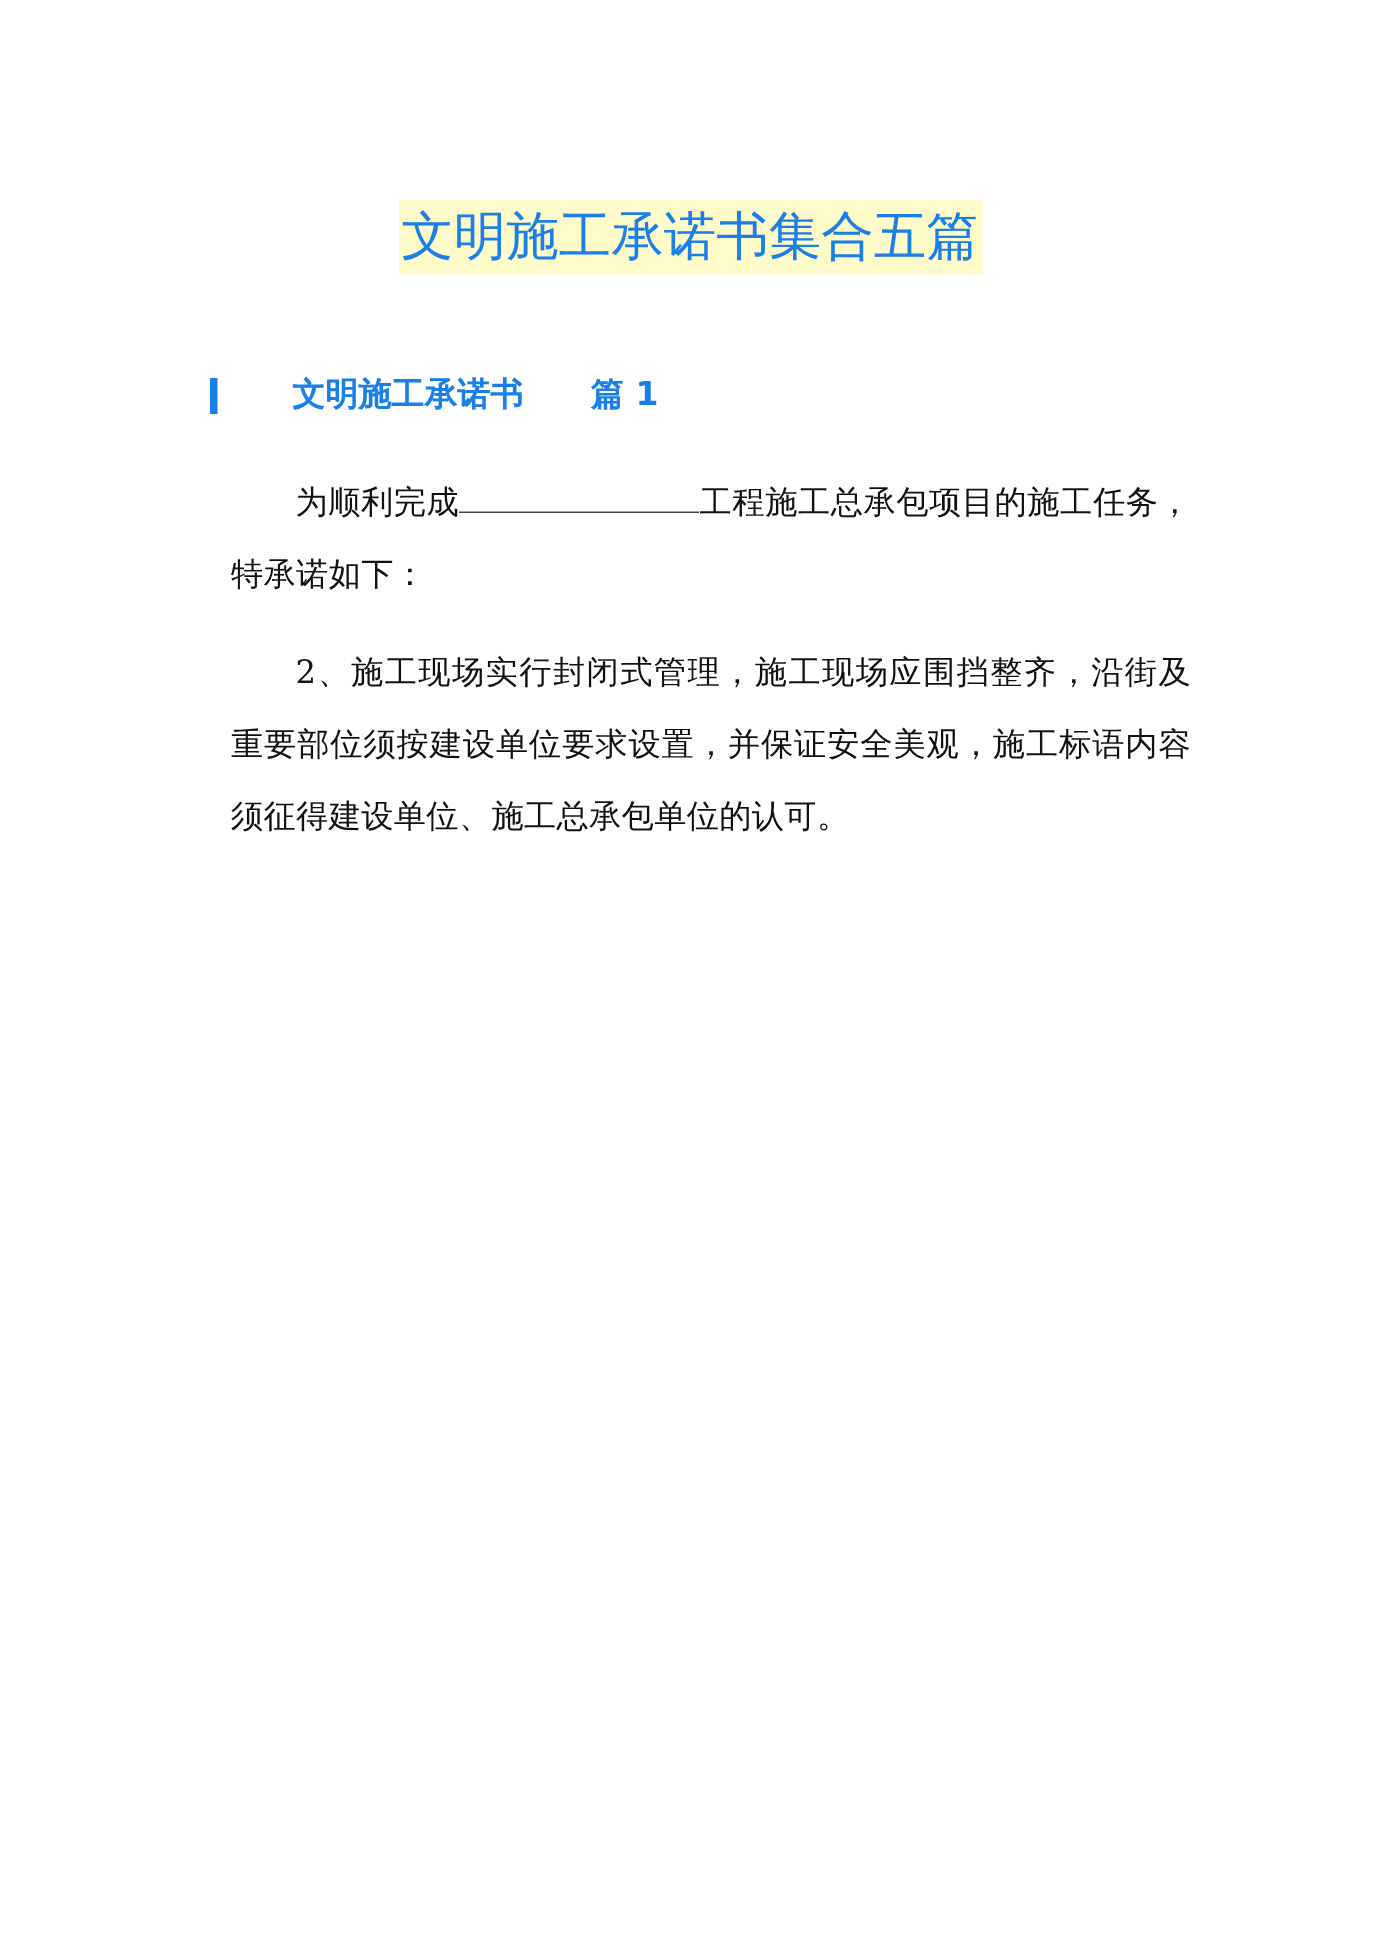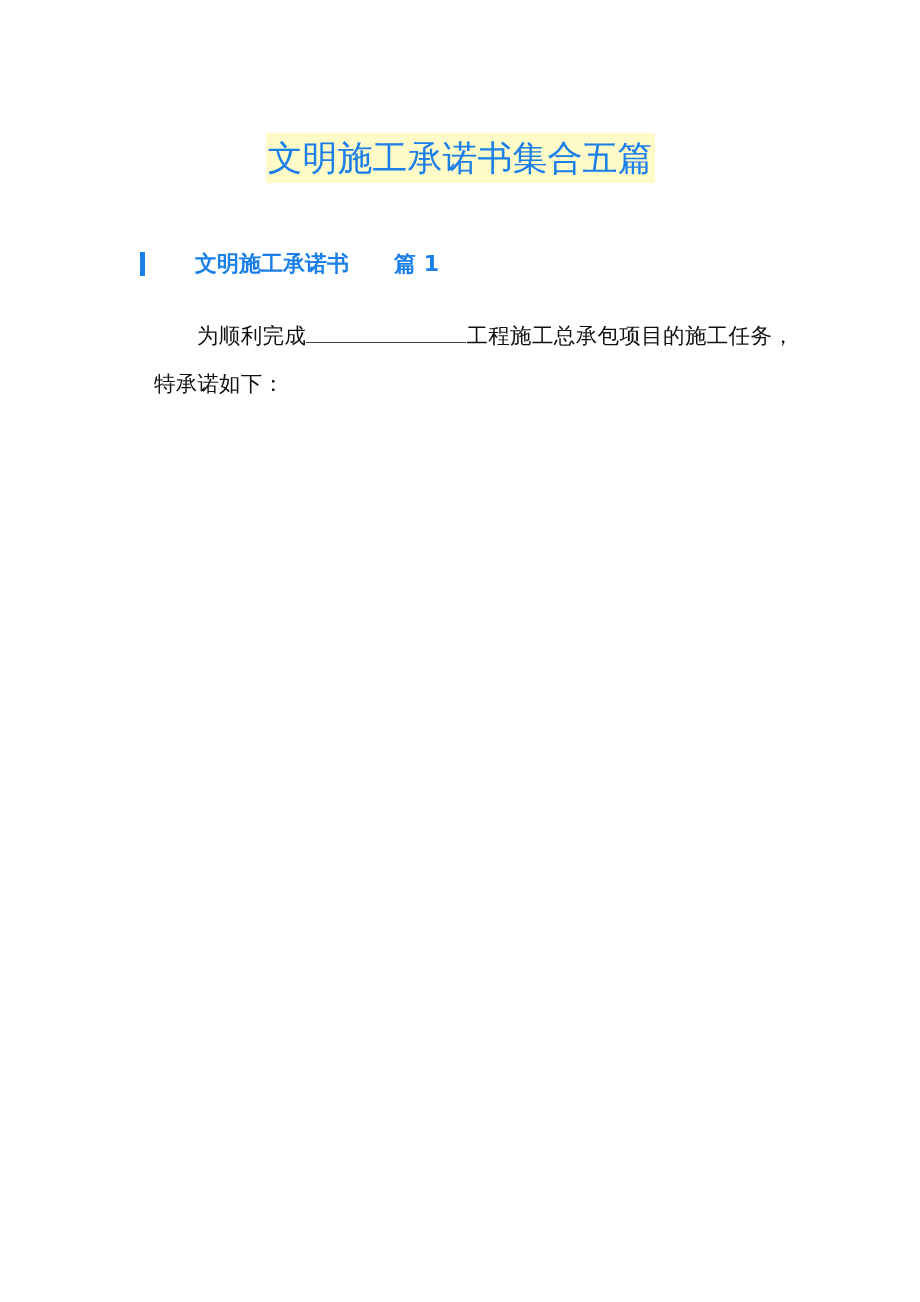--- a/index.html
+++ b/index.html
@@ -89,13 +89,14 @@
   <span class="heading-bar"></span>
   <span>文明施工承诺书</span>
   <span class="heading-num">篇 1</span>
 </div>
 
 <div class="content">
   <p class="para"><span>为顺利完成</span><span class="blank"></span><span>工程施工总承包项目的施工任务，特承诺如下：</span></p>
 
 
 
+  <p class="para">2、施工现场实行封闭式管理，施工现场应围挡整齐，沿街及重要部位须按建设单位要求设置，并保证安全美观，施工标语内容须征得建设单位、施工总承包单位的认可。</p>
 </div>
 
 </body></html>

